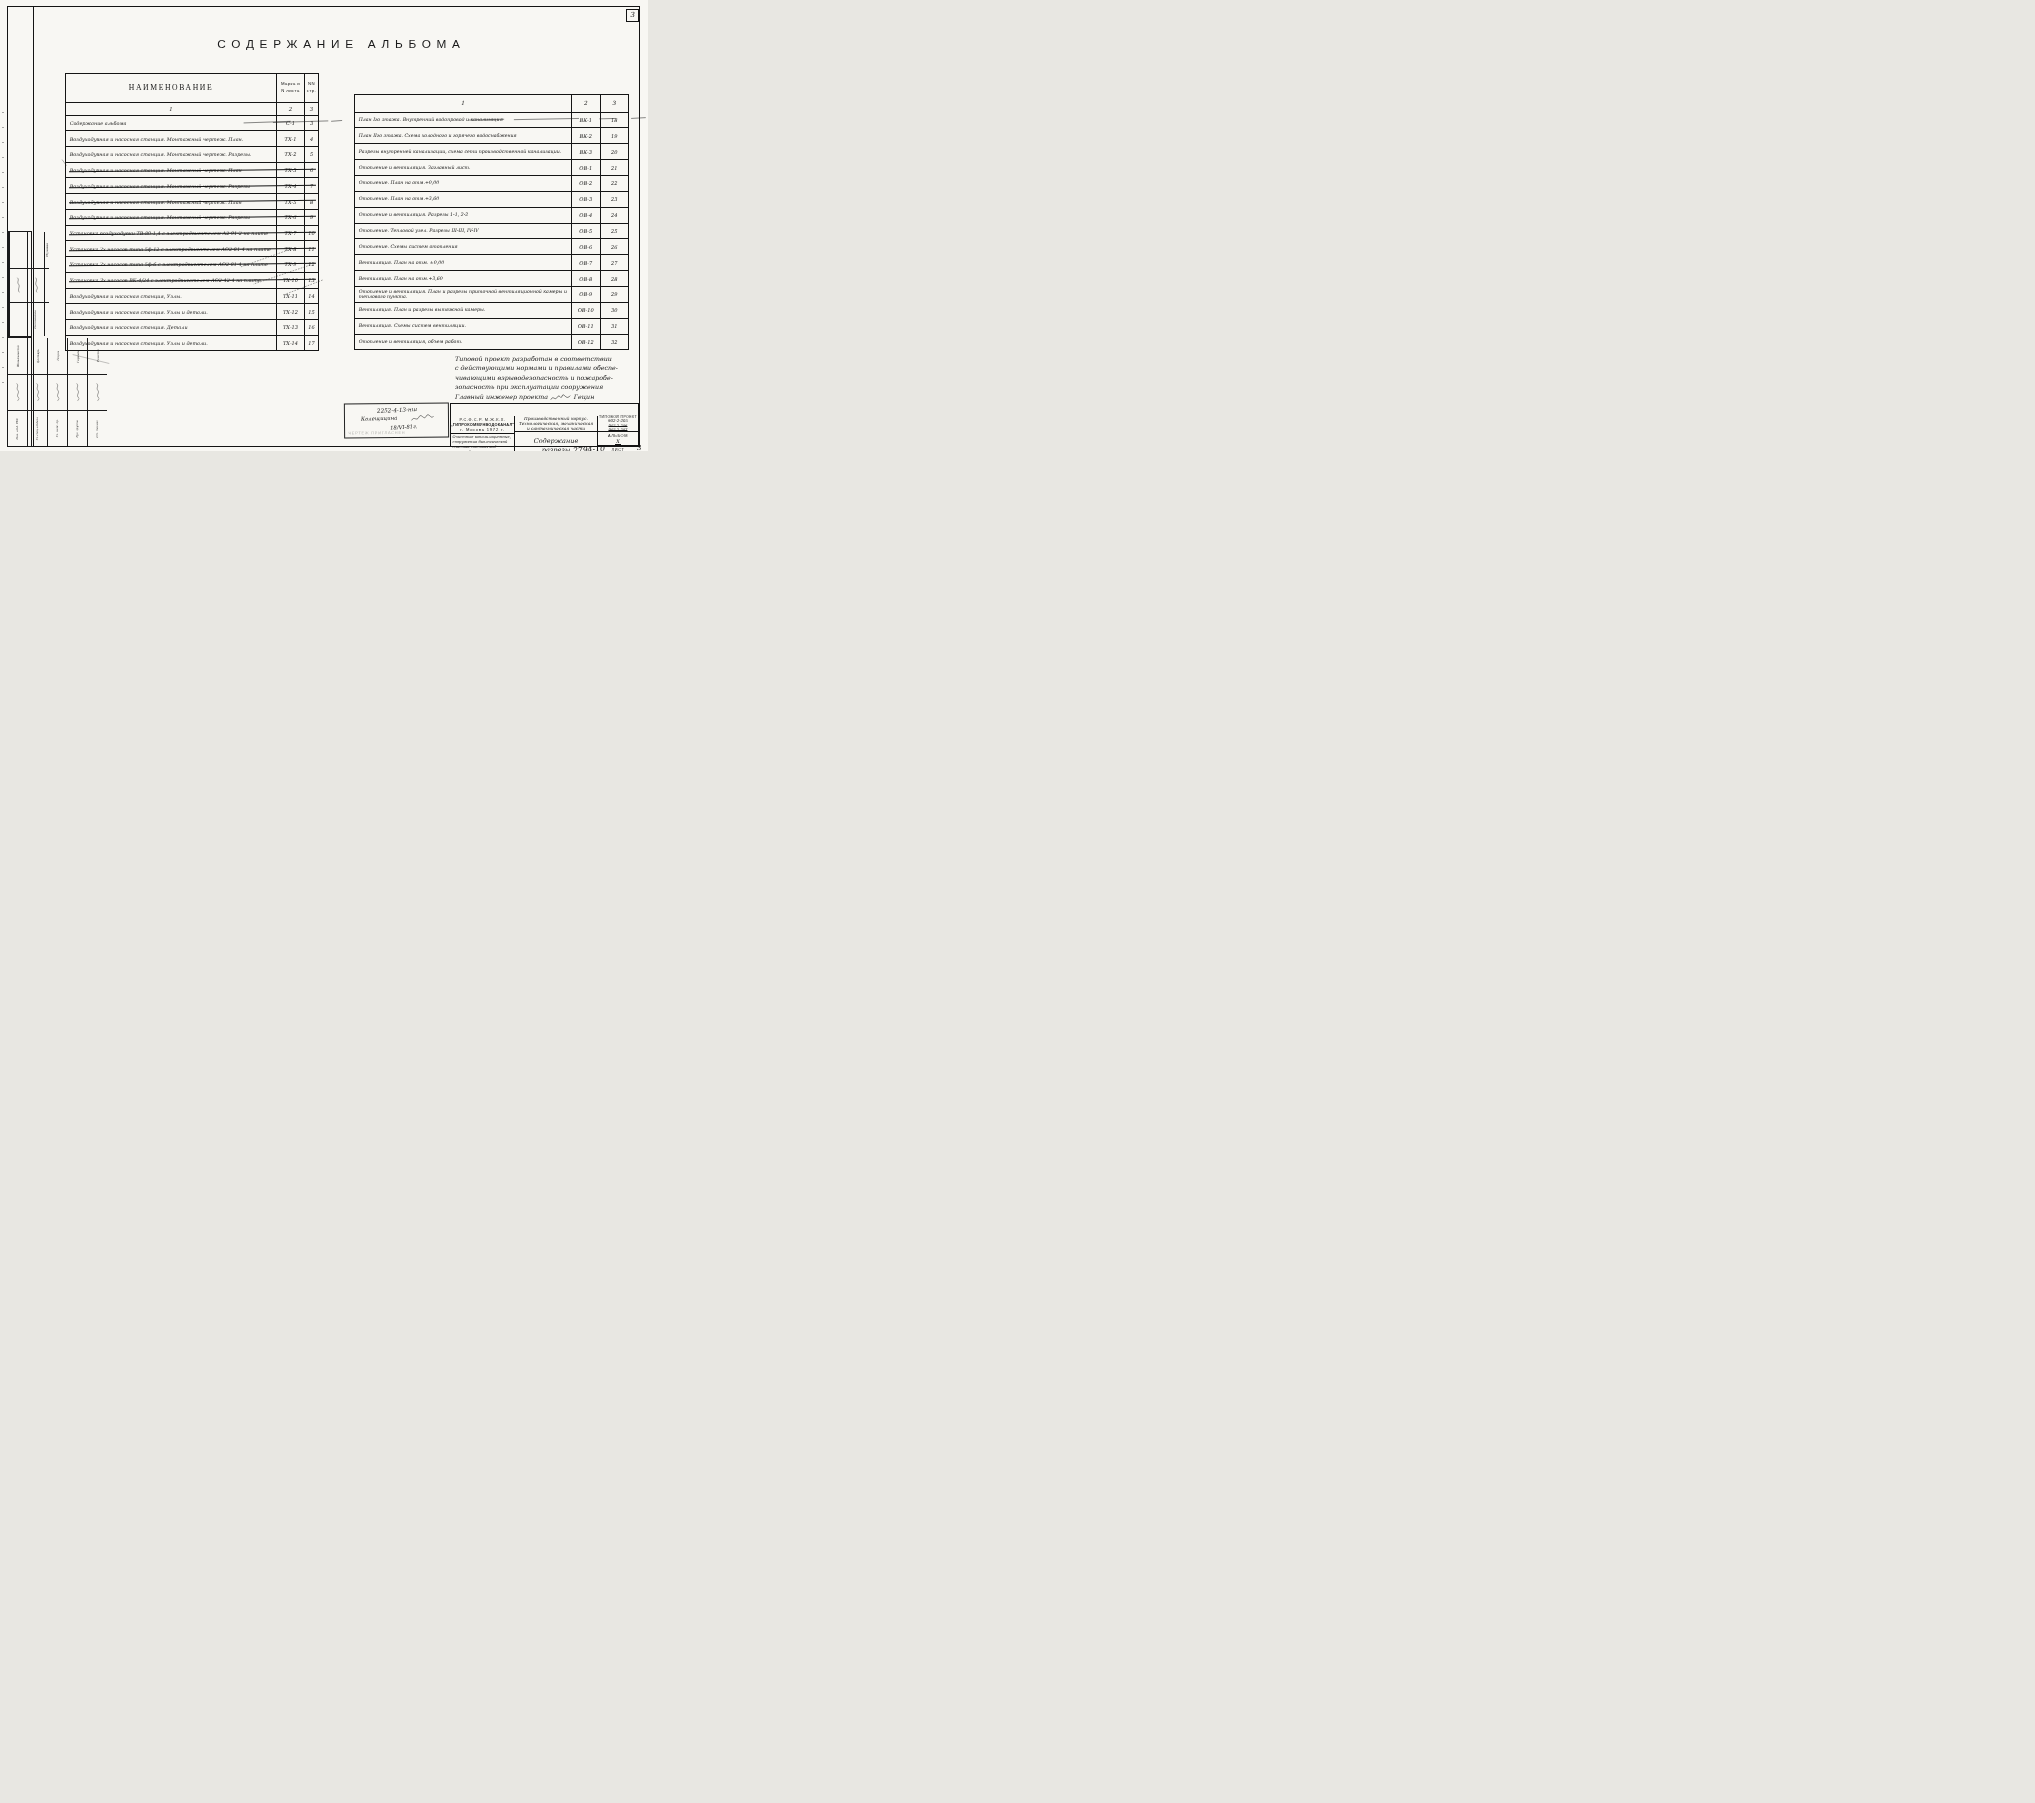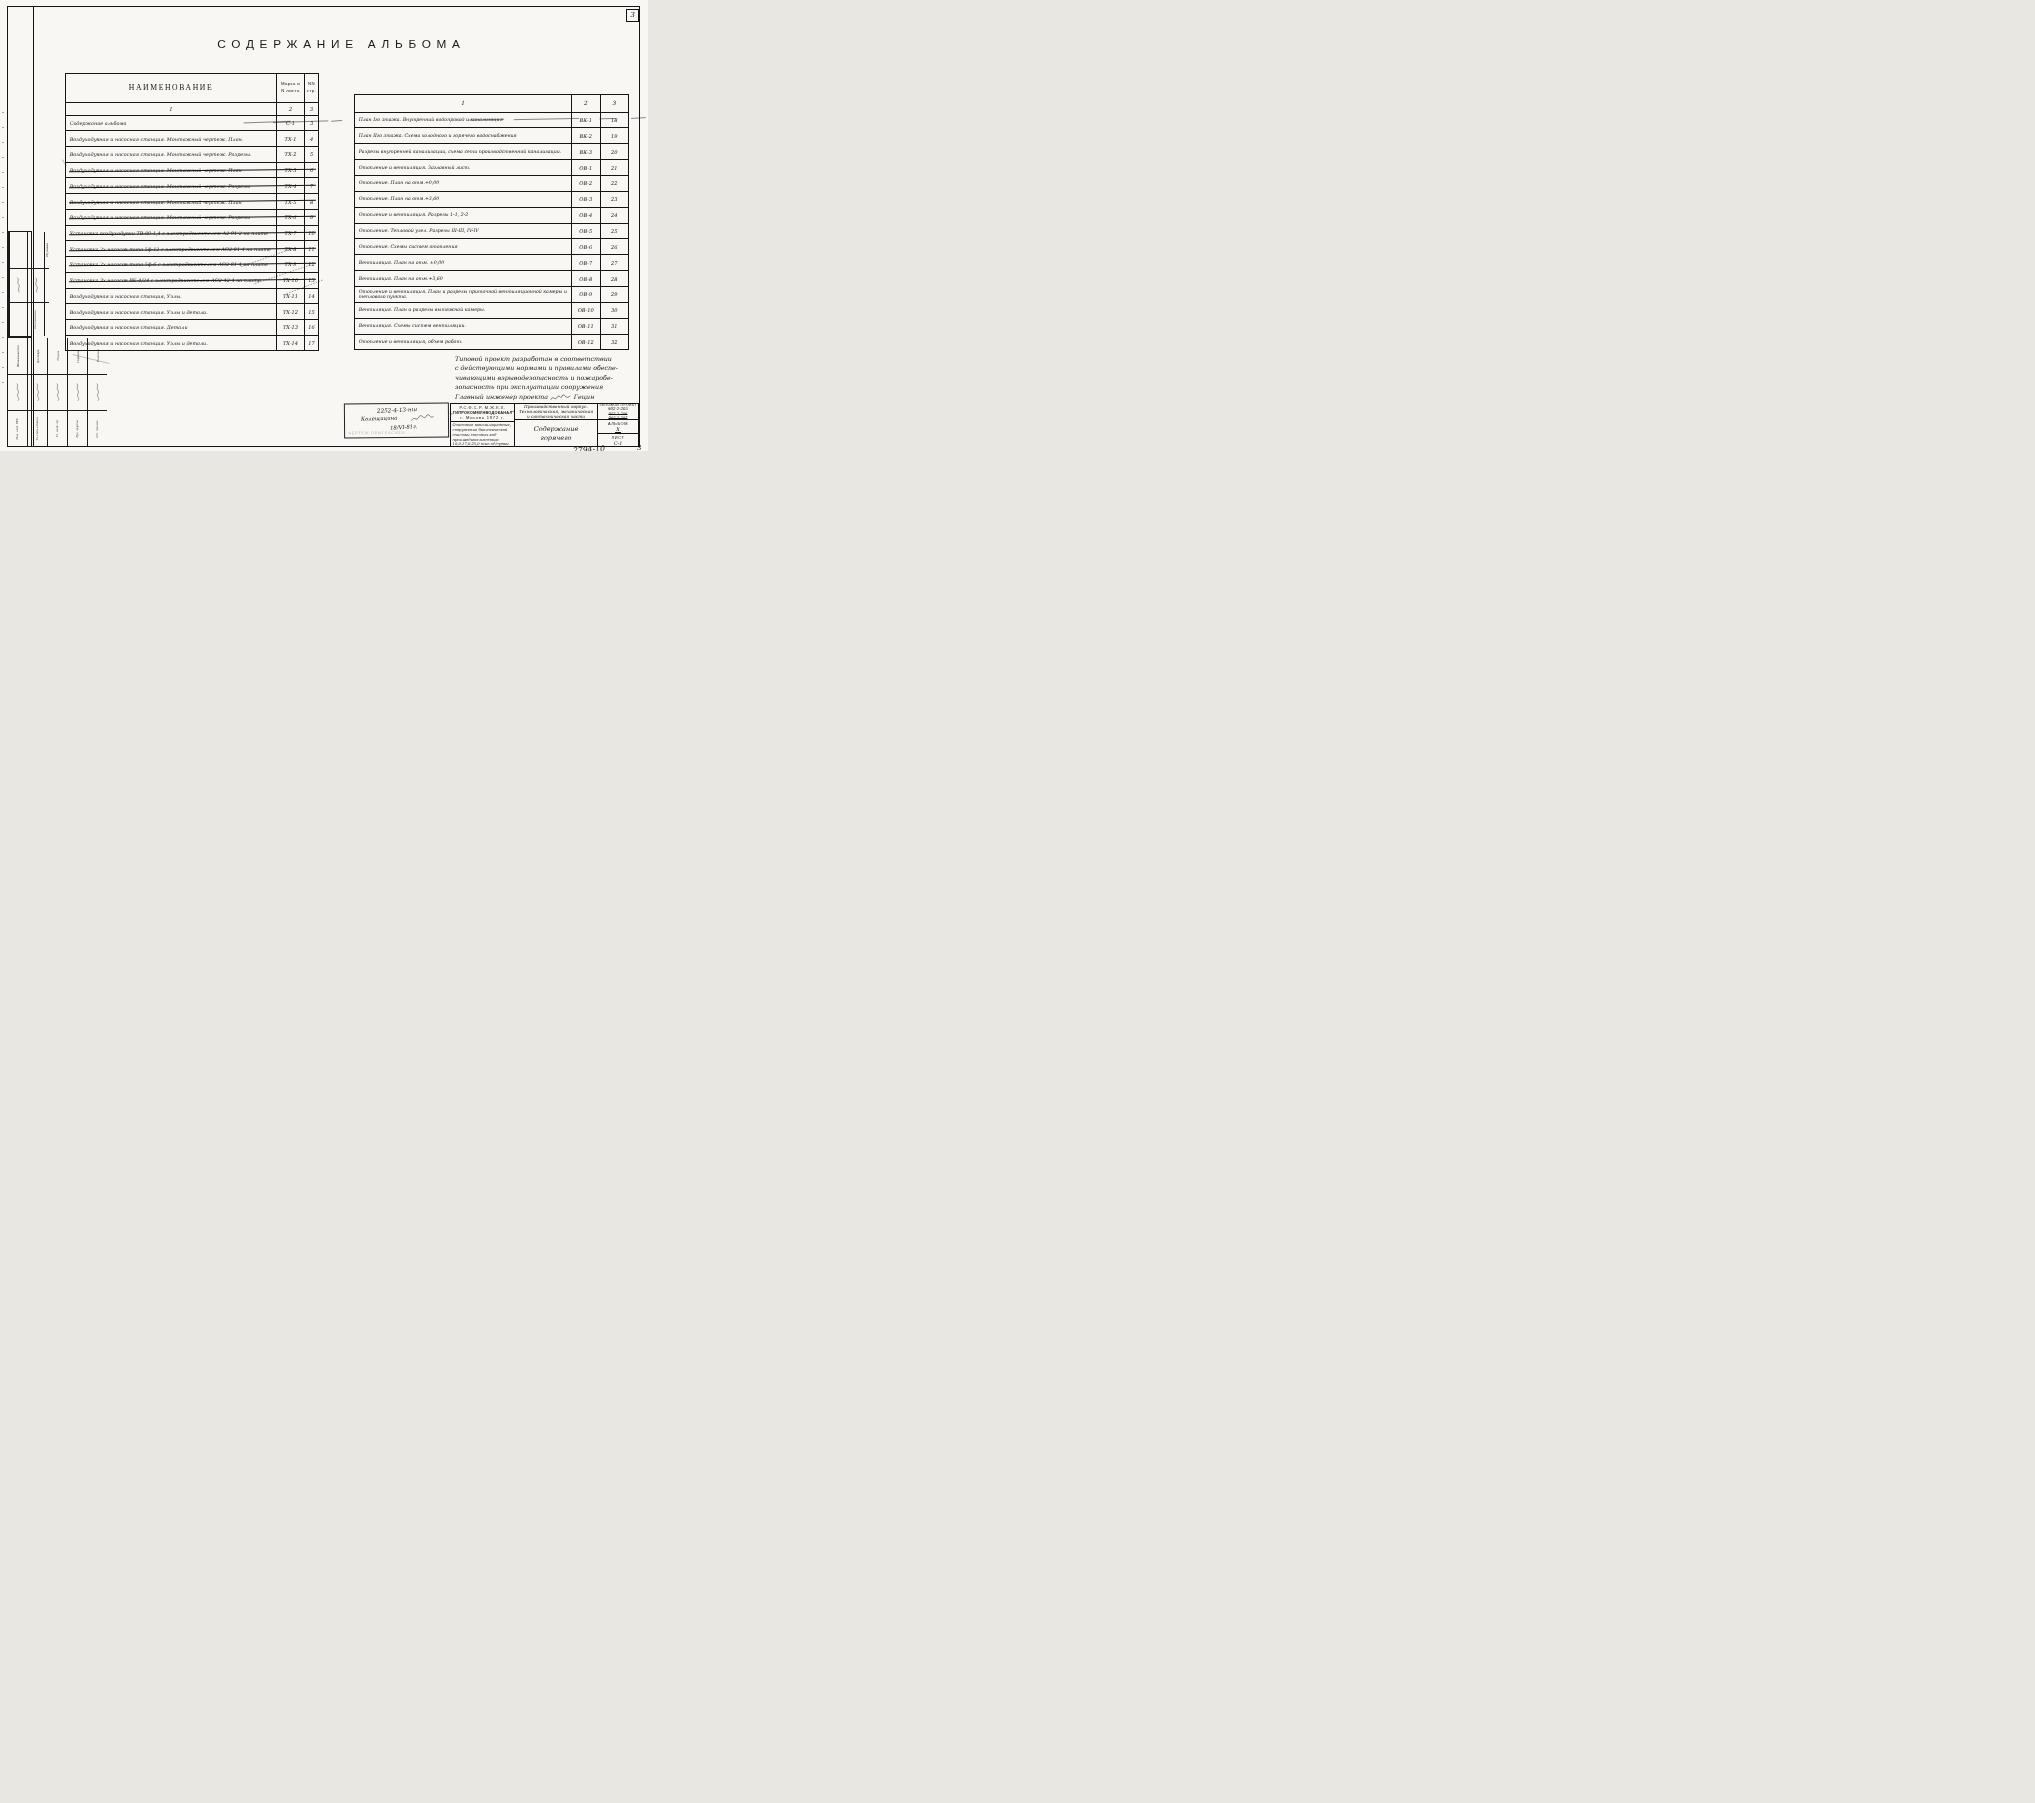--- a/index.html
+++ b/index.html
@@ -62,21 +62,21 @@
      font-style:italic;color:#1c1c1c;}
   .stamp .s1{position:absolute;left:32px;top:2.8px;font-size:5.7px;transform:rotate(-2deg);}
   .stamp .s2{position:absolute;left:16.3px;top:11.4px;font-size:5.3px;transform:rotate(-1.5deg);}
   .stamp .s2sig{position:absolute;left:65px;top:9.8px;}
   .stamp .s3{position:absolute;left:45px;top:19.5px;font-size:5.3px;transform:rotate(-3deg);}
   .stamp .sfaint{position:absolute;left:3.3px;bottom:1.6px;font-style:normal;
      font-family:"Liberation Sans",sans-serif;font-size:3.9px;letter-spacing:0.8px;opacity:.33;}
   
   .tb{position:absolute;left:450px;top:403px;width:189px;height:44px;
       border:1px solid #141414;box-sizing:border-box;}
-  .tb .col{position:absolute;top:0;height:100%;box-sizing:border-box;}
+  .tb .col{position:absolute;top:12px;height:100%;box-sizing:border-box;}
   .tb .colA{left:0;width:64px;border-right:0.8px solid #141414;}
   .tb .colB{left:64px;width:83px;border-right:0.8px solid #141414;}
   .tb .colC{left:147px;right:0;}
   .tb .cellbox{box-sizing:border-box;display:flex;flex-direction:column;align-items:center;justify-content:center;}
   .tb .a1{height:18.3px;border-bottom:0.8px solid #141414;}
   .tb .a1 .l1{font-family:"Liberation Sans",sans-serif;font-size:3.9px;letter-spacing:0.6px;}
   .tb .a1 .l2{font-family:"Liberation Sans",sans-serif;font-size:3.9px;letter-spacing:0.2px;font-weight:bold;}
   .tb .a1 .l3{font-family:"Liberation Sans",sans-serif;font-size:4.1px;letter-spacing:0.8px;margin-top:0.4px;}
   .tb .a2{height:25px;font-style:italic;font-size:3.7px;line-height:4.7px;text-align:left;align-items:flex-start;padding:0.8px 0 0 1.6px;}
   .tb .b1{height:16.3px;border-bottom:0.8px solid #141414;font-style:italic;font-size:4.3px;line-height:5.1px;text-align:center;}
@@ -381,21 +381,21 @@
       </div>
     </div>
     <div class="col colB">
       <div class="cellbox b1">
         <span>Производственный корпус.</span>
         <span>Технологическая, механическая</span>
         <span>и сантехническая части</span>
       </div>
       <div class="cellbox b2">
         <span>Содержание</span>
-        <span>горячего</span>
+        <span>разрезы</span>
       </div>
     </div>
     <div class="col colC">
       <div class="cellbox c1">
         <span class="tpl">ТИПОВОЙ ПРОЕКТ</span>
         <span class="tpn">902-2-205</span>
         <span class="tps">902-2-206</span>
         <span class="tps">902-2-207</span>
       </div>
       <div class="cellbox c2">

